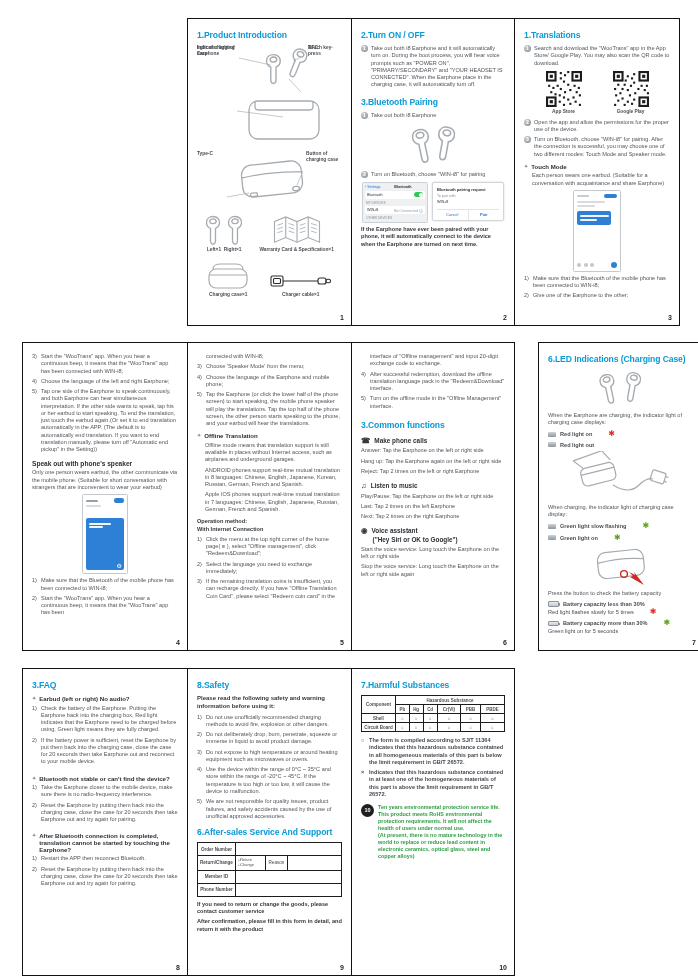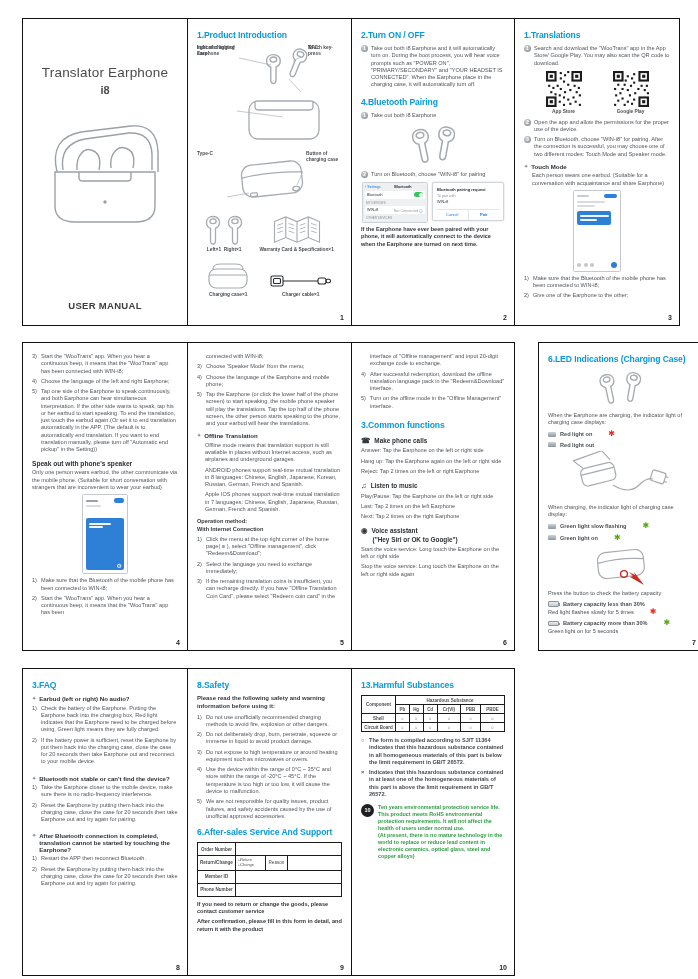--- a/index.html
+++ b/index.html
@@ -134,36 +134,20 @@
         <rect x="22" y="30" width="2" height="2"></rect>
     <rect x="27" y="28" width="2" height="2"></rect>
         <rect x="31" y="31" width="2" height="2"></rect>
         <rect x="31" y="22" width="2" height="2"></rect>
   </g>
 </defs>
 </svg>
 
 <div class="sheet">
 
-  <section class="panel" style="left:22px;top:18px;width:166px;height:308px">
-    <div class="cover-t1">Translator Earphone</div>
-    <div class="cover-t2">i8</div>
-    <div class="art" style="margin-top:22px">
-      <svg width="124" height="112" viewBox="0 0 124 112" fill="none" stroke="#9ba1a6" stroke-width="1.4">
-        <path d="M14,54 Q6,20 38,14 L88,8 Q114,6 115,34 L115,54"></path>
-        <path d="M20,52 Q16,26 42,21 L86,15 Q108,14 109,36 L109,52"></path>
-        <path d="M34,52 C33,36 42,30 48,32 C56,34 58,42 56,52"></path>
-        <path d="M68,50 C66,34 76,28 82,30 C90,32 92,40 90,50"></path>
-        <path d="M12,54 L112,54 L112,88 Q112,104 92,104 L32,104 Q12,104 12,88 Z"></path>
-        <path d="M36,54 L36,60 Q36,63 40,63 L84,63 Q88,63 88,60 L88,54"></path>
-        <circle cx="62" cy="84" r="1" fill="#9ba1a6"></circle>
-      </svg>
-    </div>
-    <div class="cover-manual">USER MANUAL</div>
-  </section>
 
   <section class="panel" style="left:187px;top:18px;width:165px;height:308px">
     <div class="h1">1.Product Introduction</div>
 
     <div style="position:relative;height:102px">
       <svg style="position:absolute;inset:0" width="145" height="102" viewBox="0 0 145 102">
         <g fill="none" stroke="#b6bbbf" stroke-width=".8">
           <line x1="42" y1="13" x2="74" y2="20"></line>
           <line x1="104" y1="12" x2="96" y2="16"></line>
           <line x1="104" y1="47" x2="92" y2="34"></line>
@@ -260,21 +244,21 @@
     <span class="pagenum">1</span>
   </section>
 
   <section class="panel" style="left:351px;top:18px;width:164px;height:308px">
     <div class="h1">2.Turn ON / OFF</div>
     <div class="step">
       <span class="cnum">1</span>
       <span class="stxt">Take out both i8 Earphone and it will automatically turn on. During the boot process, you will hear voice prompts such as "POWER ON", "PRIMARY/SECONDARY" and "YOUR HEADSET IS CONNECTED". When the Earphone place in the charging case, it will automatically turn off.</span>
     </div>
 
-    <div class="h1" style="margin-top:8px">4.Bluetooth Pairing</div>
+    <div class="h1" style="margin-top:8px">3.Bluetooth Pairing</div>
     <div class="step">
       <span class="cnum">1</span>
       <span class="stxt">Take out both i8 Earphone</span>
     </div>
     <div class="art">
       <svg width="62" height="46" viewBox="0 0 62 46">
         <use href="#budg" transform="translate(10,6) rotate(-12 8 15) scale(1.2)"></use>
         <use href="#budg" transform="translate(34,3) rotate(10 8 15) scale(1.2)"></use>
       </svg>
     </div>
@@ -676,21 +660,21 @@
         <td colspan="3"></td>
       </tr>
     </tbody>
       </table>
     <div class="boldp">If you need to return or change the goods, please contact customer service</div>
     <div class="boldp">After confirmation, please fill in this form in detail, and return it with the product</div>
     <span class="pagenum">9</span>
   </section>
 
   <section class="panel" style="left:351px;top:668px;width:164px;height:308px">
-    <div class="h1">13.Harmful Substances</div>
+    <div class="h1">7.Harmful Substances</div>
     <table class="haz-table">
       <tbody>
           <tr>
         <td class="hd" rowspan="2" style="width:34px">Component</td>
         <td class="hd" colspan="6">Hazardous Substance</td>
       </tr>
       <tr>
         <td class="hd">Pb</td>
         <td class="hd">Hg</td>
         <td class="hd">Cd</td>

